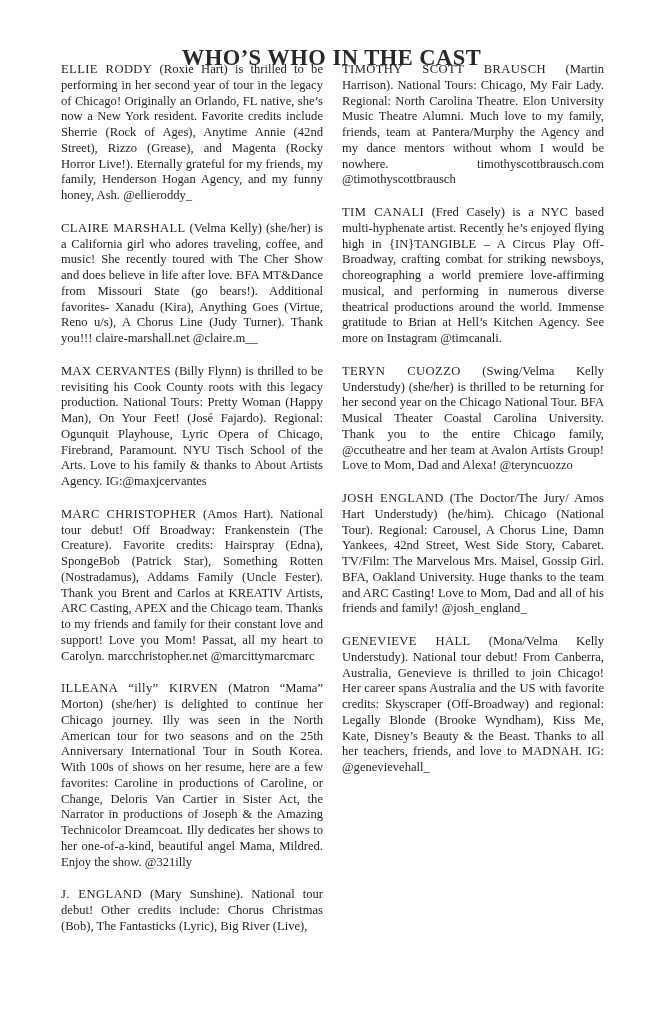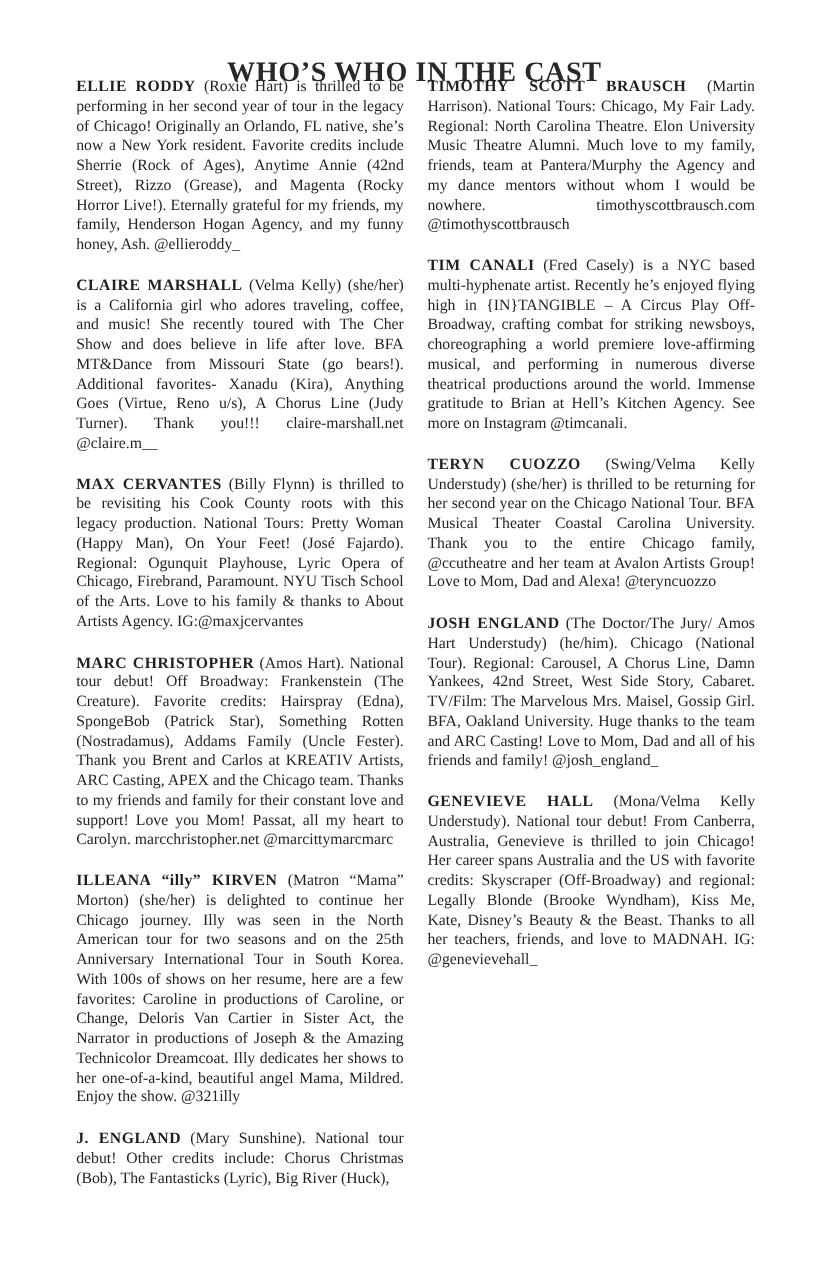--- a/index.html
+++ b/index.html
@@ -19,38 +19,38 @@
   .columns {
     position: absolute; top: 62px; left: 61px; width: 543px;
     display: flex; justify-content: space-between;
   }
   .col { width: 262px; }
   .bio {
     font-size: 12.6px; line-height: 15.75px;
     text-align: justify; margin: 0 0 17px 0;
     hyphens: manual;
   }
-  .bio .n { font-weight: bold; letter-spacing: 0.4px; }
+  .bio .n { font-weight: normal; letter-spacing: 0.4px; }
   .bio .i { }
   .col.right .bio:first-child { margin-top: 0; }
 </style>
 </head>
 <body>
 
 <div class="page">
   <h1 class="title">WHO’S WHO IN THE CAST</h1>
 
   <div class="columns">
     <div class="col left">
         <p class="bio"><span class="n">ELLIE RODDY</span><span> </span><span class="i">(Roxie Hart)</span><span> is thrilled to be performing in her second year of tour in the legacy of </span><span class="i">Chicago</span><span>! Originally an Orlando, FL native, she’s now a New York resident. Favorite credits include Sherrie (</span><span class="i">Rock of Ages</span><span>), Anytime Annie (</span><span class="i">42nd Street</span><span>), Rizzo (</span><span class="i">Grease</span><span>), and Magenta (</span><span class="i">Rocky Horror Live!</span><span>). Eternally grateful for my friends, my family, Henderson Hogan Agency, and my funny honey, Ash. @ellieroddy_</span></p>
         <p class="bio"><span class="n">CLAIRE MARSHALL</span><span> </span><span class="i">(Velma Kelly)</span><span> (she/her) is a California girl who adores traveling, coffee, and music! She recently toured with </span><span class="i">The Cher Show</span><span> and does believe in life after love. BFA MT&amp;Dance from Missouri State (go bears!). Additional favorites- </span><span class="i">Xanadu</span><span> (Kira), </span><span class="i">Anything Goes</span><span> (Virtue, Reno u/s), </span><span class="i">A Chorus Line</span><span> (Judy Turner). Thank you!!! claire-marshall.net @claire.m__</span></p>
         <p class="bio"><span class="n">MAX CERVANTES</span><span> </span><span class="i">(Billy Flynn)</span><span> is thrilled to be revisiting his Cook County roots with this legacy production. National Tours: </span><span class="i">Pretty Woman</span><span> (Happy Man), </span><span class="i">On Your Feet!</span><span> (José Fajardo). Regional: Ogunquit Playhouse, Lyric Opera of Chicago, Firebrand, Paramount. NYU Tisch School of the Arts. Love to his family &amp; thanks to About Artists Agency. IG:@maxjcervantes</span></p>
         <p class="bio"><span class="n">MARC CHRISTOPHER</span><span> </span><span class="i">(Amos Hart).</span><span> National tour debut! Off Broadway: </span><span class="i">Frankenstein</span><span> (The Creature). Favorite credits: </span><span class="i">Hairspray</span><span> (Edna), </span><span class="i">SpongeBob</span><span> (Patrick Star), </span><span class="i">Something Rotten</span><span> (Nostradamus), </span><span class="i">Addams Family</span><span> (Uncle Fester). Thank you Brent and Carlos at KREATIV Artists, ARC Casting, APEX and the </span><span class="i">Chicago</span><span> team. Thanks to my friends and family for their constant love and support! Love you Mom! Passat, all my heart to Carolyn. marcchristopher.net @marcittymarcmarc</span></p>
         <p class="bio"><span class="n">ILLEANA “illy” KIRVEN</span><span> </span><span class="i">(Matron “Mama” Morton)</span><span> (she/her) is delighted to continue her </span><span class="i">Chicago</span><span> journey. Illy was seen in the North American tour for two seasons and on the 25th Anniversary International Tour in South Korea. With 100s of shows on her resume, here are a few favorites: Caroline in productions of </span><span class="i">Caroline, or Change</span><span>, Deloris Van Cartier in </span><span class="i">Sister Act</span><span>, the Narrator in productions of </span><span class="i">Joseph &amp; the Amazing Technicolor Dreamcoat</span><span>. Illy dedicates her shows to her one-of-a-kind, beautiful angel Mama, Mildred. Enjoy the show. @321illy</span></p>
-        <p class="bio"><span class="n">J. ENGLAND</span><span> </span><span class="i">(Mary Sunshine).</span><span> National tour debut! Other credits include: </span><span class="i">Chorus Christmas</span><span> (Bob), </span><span class="i">The Fantasticks</span><span> (Lyric), </span><span class="i">Big River</span><span> (Huck),</span></p>
+        <p class="bio"><span class="n">J. ENGLAND</span><span> </span><span class="i">(Mary Sunshine).</span><span> National tour debut! Other credits include: </span><span class="i">Chorus Christmas</span><span> (Bob), </span><span class="i">The Fantasticks</span><span> (Lyric), </span><span class="i">Big River</span><span> (Live),</span></p>
       </div>
     <div class="col right">
         <p class="bio"><span class="n">TIMOTHY SCOTT BRAUSCH</span><span> (</span><span class="i">Martin Harrison</span><span>). National Tours: </span><span class="i">Chicago</span><span>, </span><span class="i">My Fair Lady</span><span>. Regional: North Carolina Theatre. Elon University Music Theatre Alumni. Much love to my family, friends, team at Pantera/Murphy the Agency and my dance mentors without whom I would be nowhere. timothyscottbrausch.com @timothyscottbrausch</span></p>
         <p class="bio"><span class="n">TIM CANALI</span><span> </span><span class="i">(Fred Casely)</span><span> is a NYC based multi-hyphenate artist. Recently he’s enjoyed flying high in </span><span class="i">{IN}TANGIBLE – A Circus Play</span><span> Off-Broadway, crafting combat for striking newsboys, choreographing a world premiere love-affirming musical, and performing in numerous diverse theatrical productions around the world. Immense gratitude to Brian at Hell’s Kitchen Agency. See more on Instagram @timcanali.</span></p>
         <p class="bio"><span class="n">TERYN CUOZZO</span><span> </span><span class="i">(Swing/Velma Kelly Understudy)</span><span> (she/her) is thrilled to be returning for her second year on the </span><span class="i">Chicago</span><span> National Tour. BFA Musical Theater Coastal Carolina University. Thank you to the entire </span><span class="i">Chicago</span><span> family, @ccutheatre and her team at Avalon Artists Group! Love to Mom, Dad and Alexa! @teryncuozzo</span></p>
         <p class="bio"><span class="n">JOSH ENGLAND</span><span> </span><span class="i">(The Doctor/The Jury/ Amos Hart Understudy)</span><span> (he/him). </span><span class="i">Chicago</span><span> (National Tour). Regional: </span><span class="i">Carousel, A Chorus Line, Damn Yankees, 42nd Street, West Side Story, Cabaret</span><span>. TV/Film: </span><span class="i">The Marvelous Mrs. Maisel, Gossip Girl</span><span>. BFA, Oakland University. Huge thanks to the team and ARC Casting! Love to Mom, Dad and all of his friends and family! @josh_england_</span></p>
         <p class="bio"><span class="n">GENEVIEVE HALL</span><span> </span><span class="i">(Mona/Velma Kelly Understudy).</span><span> National tour debut! From Canberra, Australia, Genevieve is thrilled to join </span><span class="i">Chicago</span><span>! Her career spans Australia and the US with favorite credits: </span><span class="i">Skyscraper</span><span> (Off-Broadway) and regional: </span><span class="i">Legally Blonde</span><span> (Brooke Wyndham), </span><span class="i">Kiss Me, Kate</span><span>, Disney’s </span><span class="i">Beauty &amp; the Beast</span><span>. Thanks to all her teachers, friends, and love to MADNAH. IG: @genevievehall_</span></p>
       </div>
   </div>
 </div>

